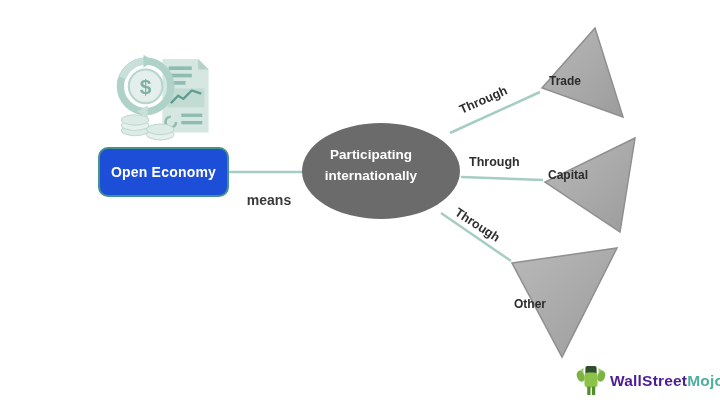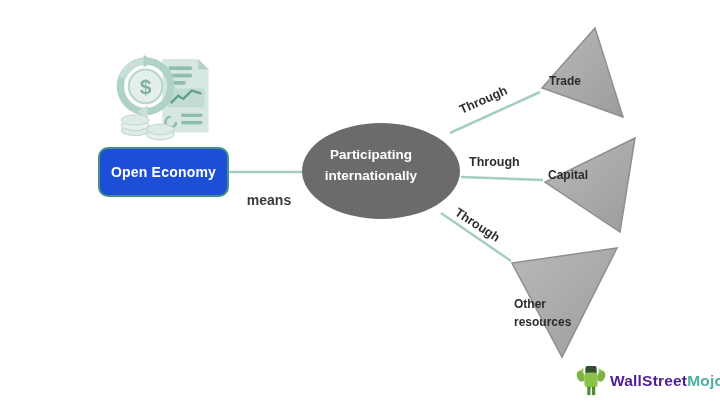--- a/index.html
+++ b/index.html
@@ -106,21 +106,20 @@
   <div class="abs through t1">Through</div>
   <div class="abs through t2">Through</div>
   <div class="abs through t3">Through</div>
 
   <div class="abs tri-label trade">Trade</div>
   <div class="abs tri-label capital">
     <div>Capital</div>
   </div>
   <div class="abs tri-label other">
     <div>Other</div>
-    <div>resources</div>
   </div>
 
   <div class="abs logo">
     <svg width="30" height="34" viewBox="0 0 32 36" aria-hidden="true">
       <polygon points="2,8 8,4 8,12" fill="#9ccc65"></polygon>
       <polygon points="30,8 24,4 24,12" fill="#9ccc65"></polygon>
       <ellipse cx="5" cy="13" rx="4" ry="6" fill="#7cb342" transform="rotate(-20 5 13)"></ellipse>
       <ellipse cx="27" cy="13" rx="4" ry="6" fill="#7cb342" transform="rotate(20 27 13)"></ellipse>
       <rect x="10" y="2" width="12" height="9" rx="2" fill="#2f4f2f"></rect>
       <rect x="9" y="9" width="14" height="16" rx="4" fill="#8bc34a"></rect>

